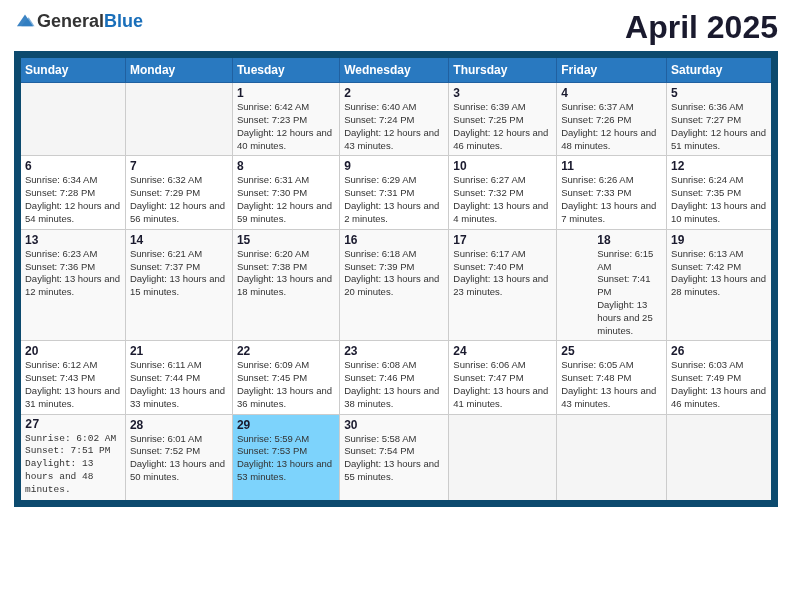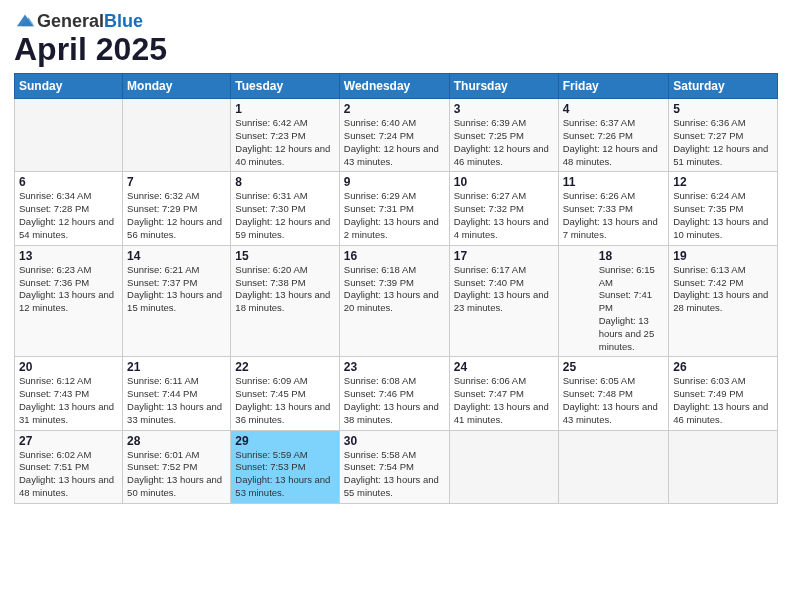--- a/index.html
+++ b/index.html
@@ -14,21 +14,20 @@
       width: 792px;
       height: 612px;
       background: #fff;
       padding: 10px 14px 10px 14px;
     }
     .header {
       display: flex;
       justify-content: space-between;
       align-items: flex-start;
       margin-bottom: 6px;
-      flex-direction: column;
     }
     .logo {
       display: flex;
       align-items: center;
     }
     .logo-icon {
       width: 22px;
       height: 22px;
       margin-right: 1px;
     }
@@ -42,21 +41,21 @@
       line-height: 1.1;
     }
     .location-title {
       font-size: 15px;
       color: #333;
       margin-top: 2px;
     }
     .calendar {
       width: 100%;
       border-collapse: collapse;
-      border: 1px solid #0c4a6e;
+      border: 7px solid #0c4a6e;
     }
     .calendar th {
       background: #2979c0;
       color: #fff;
       font-size: 12px;
       font-weight: bold;
       padding: 5px 4px;
       text-align: left;
       border: 1px solid #2060a0;
     }
@@ -231,21 +230,21 @@
           <td>
             <span class="day-num">25</span>
             <div class="day-detail">Sunrise: 6:05 AM<br>Sunset: 7:48 PM<br>Daylight: 13 hours and 43 minutes.</div>
           </td>
           <td>
             <span class="day-num">26</span>
             <div class="day-detail">Sunrise: 6:03 AM<br>Sunset: 7:49 PM<br>Daylight: 13 hours and 46 minutes.</div>
           </td>
         </tr>
         <tr>
-          <td style="background: rgb(249, 249, 249);">
+          <td style="background: rgb(249, 249, 249); font-family: Liberation Mono, monospace;">
             <span class="day-num">27</span>
             <div class="day-detail">Sunrise: 6:02 AM<br>Sunset: 7:51 PM<br>Daylight: 13 hours and 48 minutes.</div>
           </td>
           <td style="background: rgb(249, 249, 249);">
             <span class="day-num">28</span>
             <div class="day-detail">Sunrise: 6:01 AM<br>Sunset: 7:52 PM<br>Daylight: 13 hours and 50 minutes.</div>
           </td>
           <td style="background: #7dd3fc;">
             <span class="day-num">29</span>
             <div class="day-detail">Sunrise: 5:59 AM<br>Sunset: 7:53 PM<br>Daylight: 13 hours and 53 minutes.</div>

